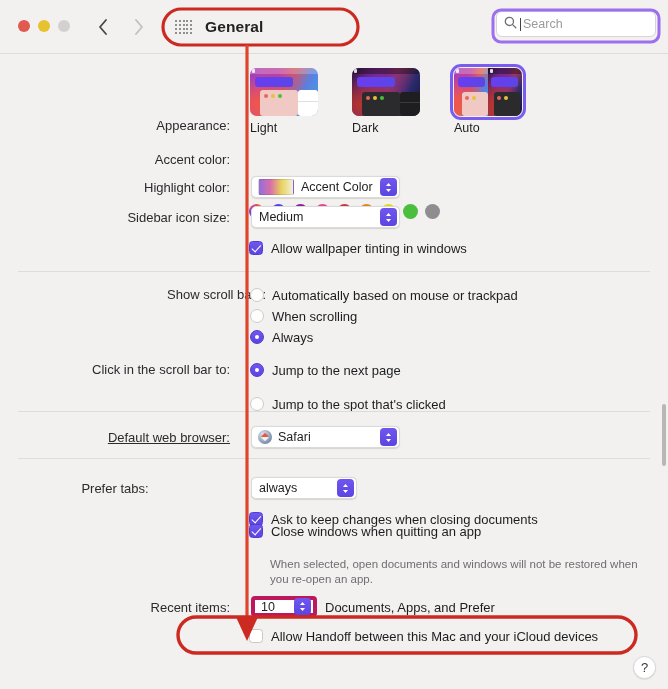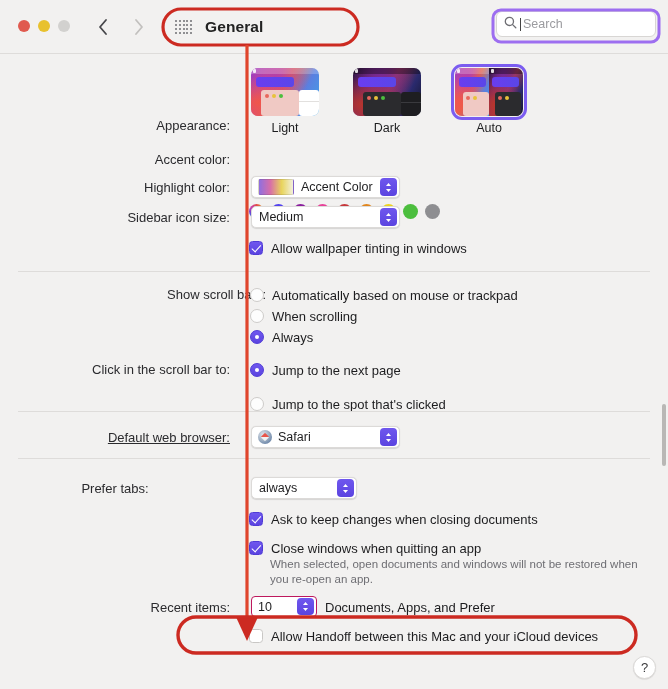--- a/index.html
+++ b/index.html
@@ -49,21 +49,21 @@
 
   
   .content{position:absolute;left:0;top:54px;width:668px;height:635px;background:#f2f1f0;}
   .lbl{
     position:absolute;text-align:right;font-size:13px;color:#2b2b2e;
     width:230px;left:0;
   }
 
   
   .thumbs{position:absolute;left:250px;top:14px;display:flex;gap:32px;}
-  .thumbwrap{width:70px;display:flex;flex-direction:column;align-items:center;gap:5px;}
+  .thumbwrap{width:70px;display:flex;flex-direction:column;gap:5px;}
   .thumb{width:68px;height:48px;border-radius:7px;position:relative;overflow:hidden;}
   .thumb.sel{outline:3px solid #7b5cf0;outline-offset:1px;}
   .thumb-label{font-size:12.5px;color:#1d1d1f;}
 
   .wall{position:absolute;inset:0;}
   .wall.lightwp{background:
      radial-gradient(ellipse at 12% 72%, #f0564a 0%, rgba(240,86,74,0) 52%),
      radial-gradient(ellipse at 36% 18%, #b43fa8 0%, rgba(180,63,168,0) 55%),
      linear-gradient(118deg,#8d3ad0 0%,#d14a8e 26%,#e8663f 46%,#5b7fe0 70%,#3ba7e8 100%);}
   .wall.darkwp{background:
@@ -121,21 +121,21 @@
   .rad.on::after{content:"";position:absolute;left:4px;top:4px;width:4px;height:4px;border-radius:50%;background:#fff;}
   .rad.off{background:#fdfdfd;border:1px solid #cdcbc9;}
   .opt{display:flex;align-items:center;gap:8px;height:20px;}
   .opt span{font-size:13px;color:#1d1d1f;}
 
   .divider{position:absolute;left:18px;width:632px;height:1px;background:#dedcda;}
   .hint{position:absolute;font-size:11.5px;color:#6e6e73;line-height:15px;width:380px;}
   .inline-text{font-size:13px;color:#1d1d1f;}
 
   .textfield{
-    position:absolute;height:21px;background:#fff;border:1px solid #be185d;
+    position:absolute;height:21px;background:#fff;border:4px solid #be185d;
     border-radius:4px;display:flex;align-items:center;box-sizing:border-box;
   }
   .textfield .tv{font-size:12.5px;color:#1d1d1f;margin-left:6px;flex:1;}
 
   .helpbtn{
     position:absolute;right:12px;bottom:10px;width:21px;height:21px;border-radius:50%;
     background:#fff;border:1px solid #dbd9d7;display:flex;align-items:center;justify-content:center;
     font-size:13px;color:#3a3a3c;box-shadow:0 .5px 1px rgba(0,0,0,.12);
   }
   .scrollthumb{position:absolute;right:2px;top:350px;width:4px;height:62px;border-radius:2px;background:#b9b7b5;}
@@ -379,21 +379,21 @@
             <path d="M4.5 11 L7 8 L2 8 Z" fill="#fff"></path>
           </svg>
       </span>
     </div>
 
     <div class="opt" style="position:absolute;left:249px;top:455px;">
       <span class="chk on"></span>
       <span>Ask to keep changes when closing documents</span>
     </div>
 
-    <div class="opt" style="position:absolute;left:249px;top:484px;">
+    <div class="opt" style="position:absolute;left:249px;top:467px;">
       <span class="chk on"></span>
       <span>Close windows when quitting an app</span>
     </div>
     <div class="hint" style="left:270px;top:503px;">When selected, open documents and windows will not be restored when you re-open an app.</div>
 
     <div class="lbl" style="top:546px;">Recent items:</div>
     <div class="textfield" style="left:251px;top:542px;width:66px;">
       <span class="tv">10</span>
       <span class="stepper" style="height:17px;">
         <svg width="9" height="13" viewBox="0 0 9 13">

